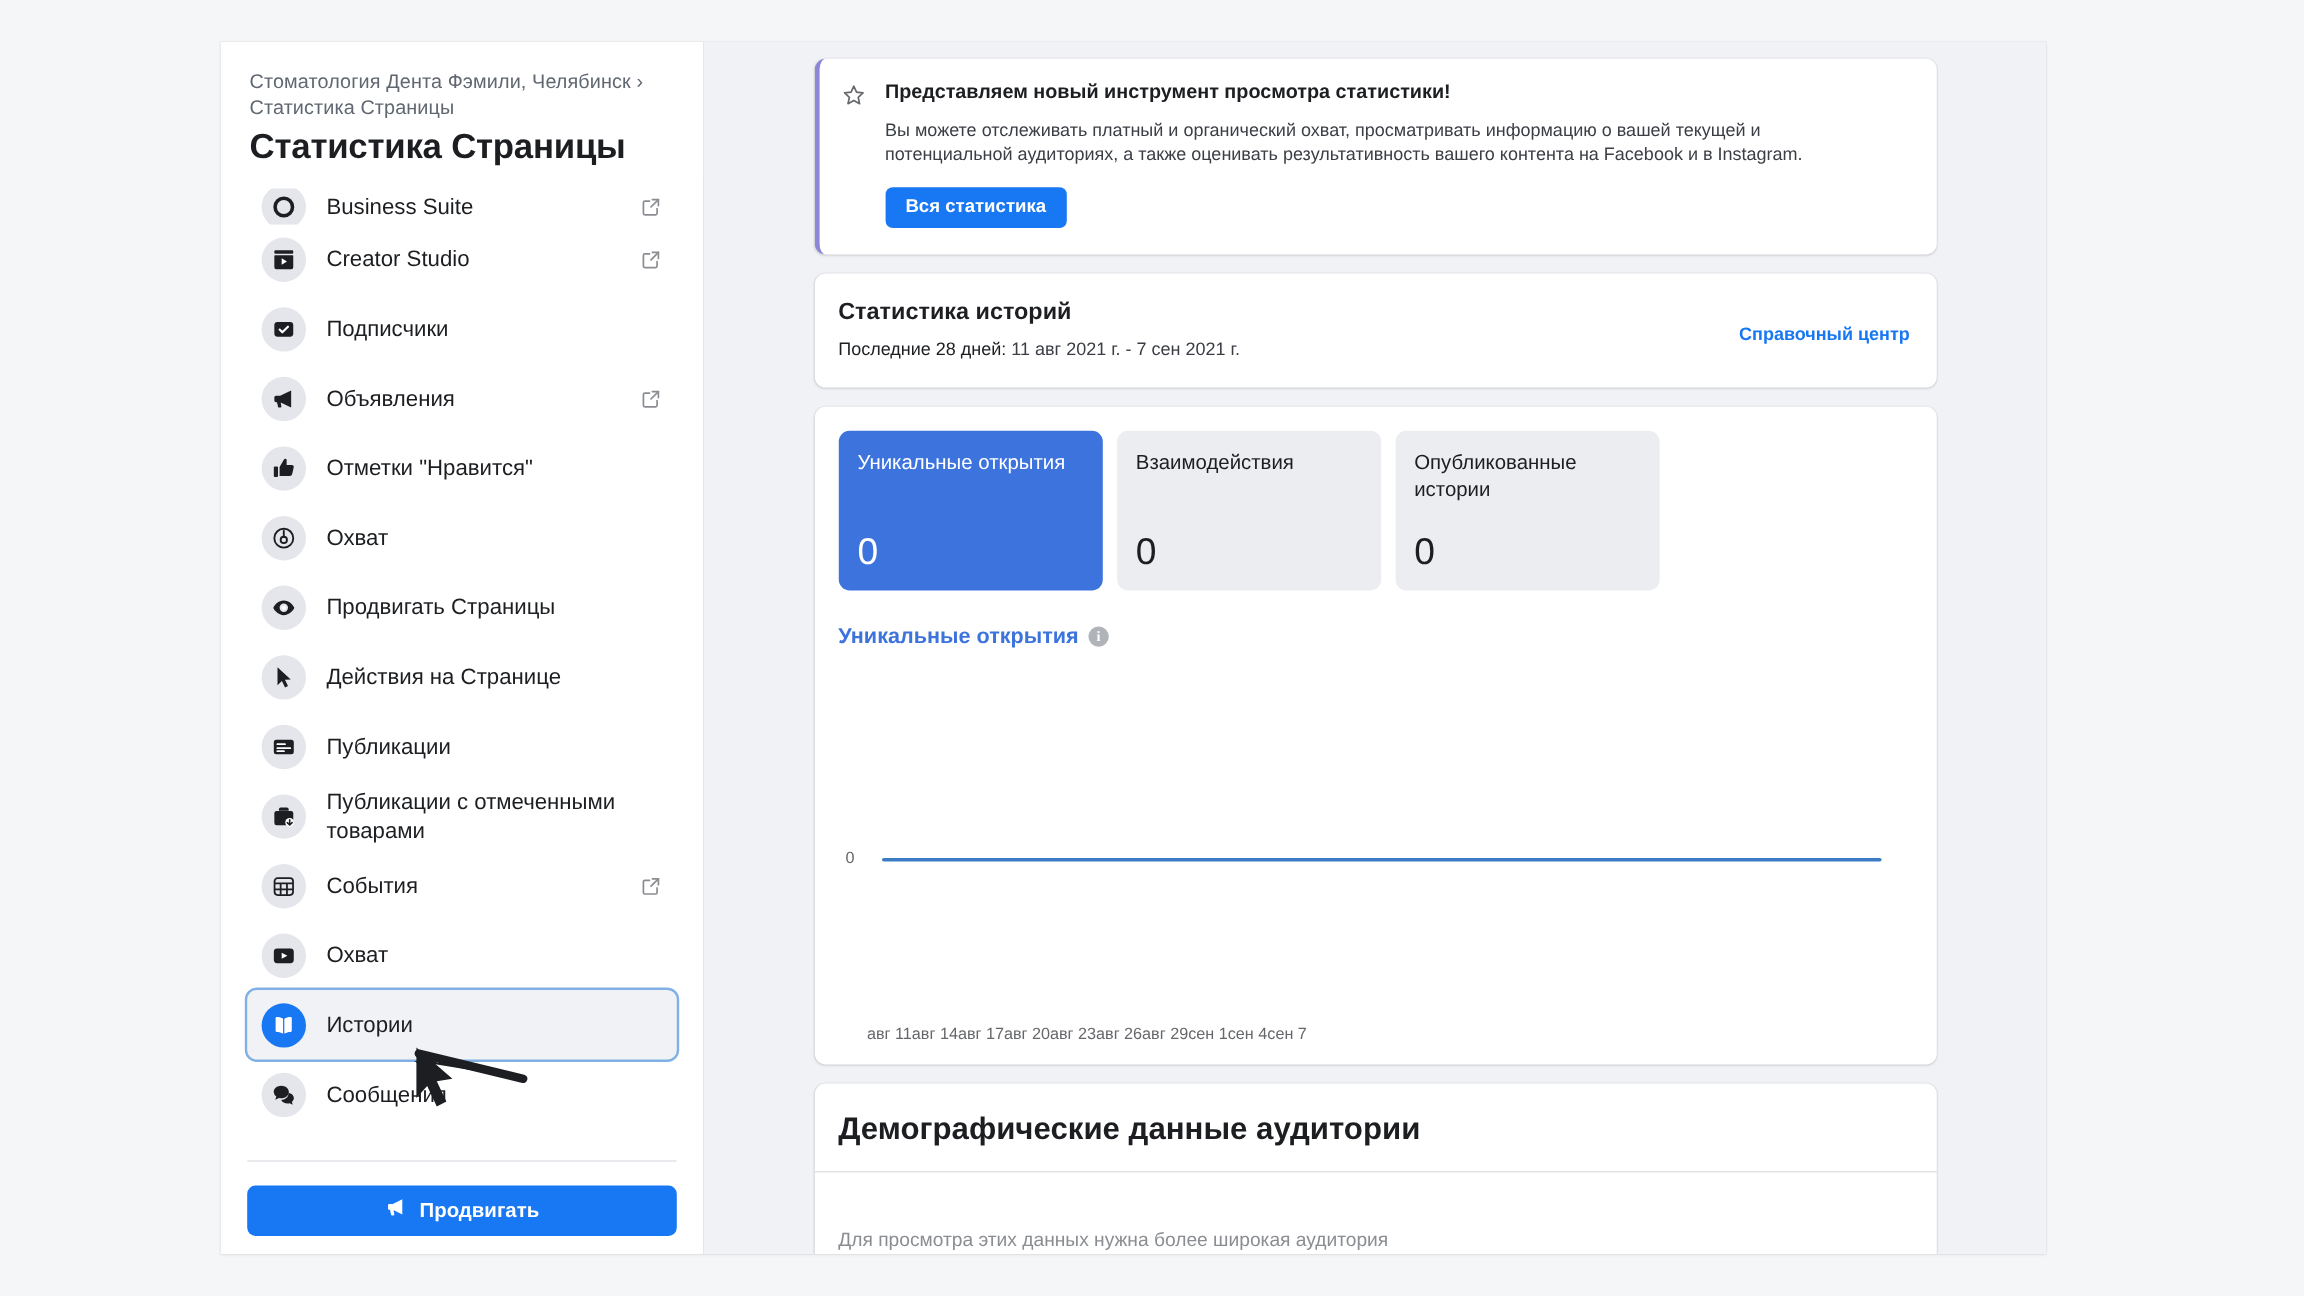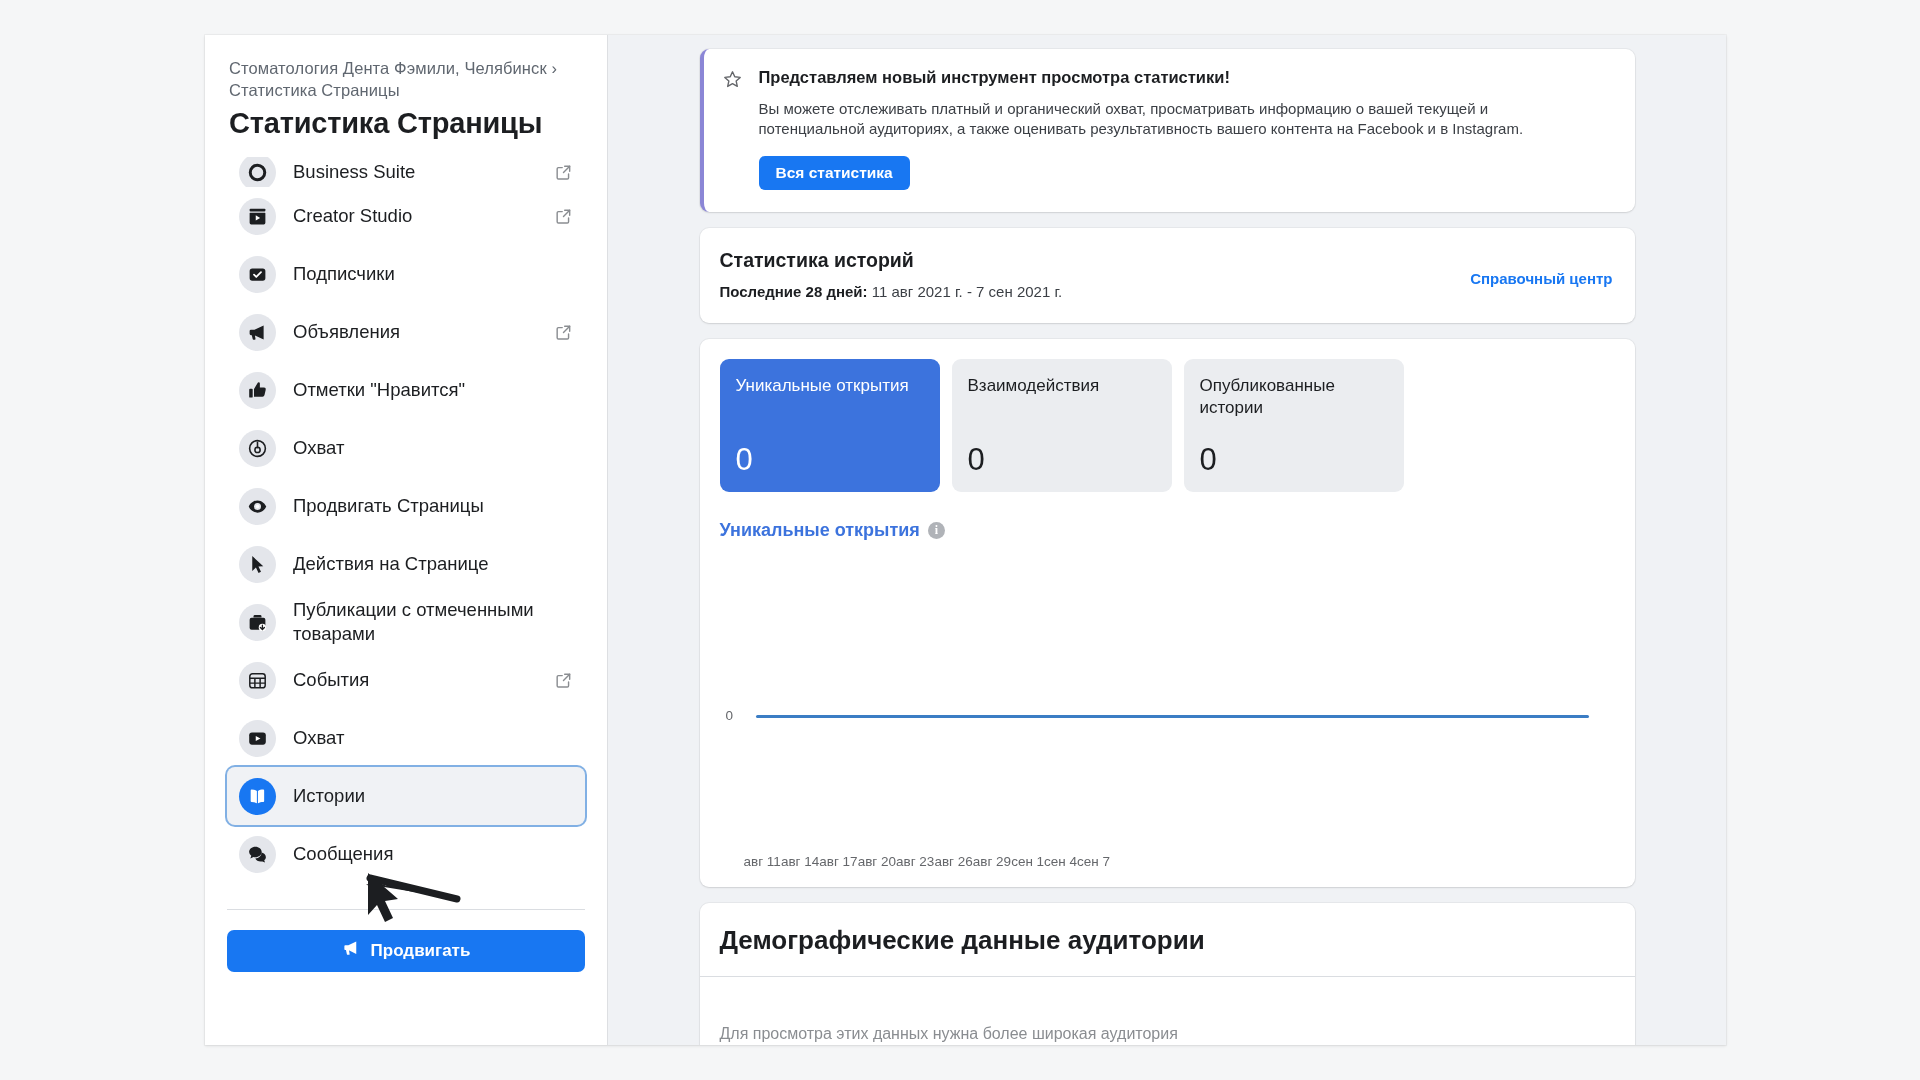--- a/index.html
+++ b/index.html
@@ -6,21 +6,21 @@
   html, body {
     width: 1920px; height: 1080px;
     background: #f5f6f7;
     font-family: "Liberation Sans", sans-serif;
     overflow: hidden;
   }
 
   
   #page-frame {
     position: absolute;
-    left: 205px; top: 35px;
+    left: 184px; top: 35px;
     width: 1521px; height: 1010px;
     background: #ffffff;
     box-shadow: 0 1px 3px rgba(0,0,0,.10), 0 0 0 1px rgba(0,0,0,.03);
     display: flex;
     overflow: hidden;
   }
 
   
   #sidebar {
     width: 403px;
@@ -194,21 +194,21 @@
     font-weight: bold;
     color: #1c1e21;
     line-height: 25px;
   }
   .stories-sub {
     font-size: 15px;
     color: #3b3f45;
     margin-top: 9px;
     line-height: 19px;
   }
-  .stories-sub b { font-weight: bold; color: #1c1e21; }
+  .stories-sub b { font-weight: normal; color: #1c1e21; }
   .help-link {
     position: absolute;
     right: 22px; top: 42px;
     font-size: 15px;
     font-weight: bold;
     color: #1877f2;
     cursor: pointer;
     text-decoration: none;
   }
 
@@ -418,20 +418,31 @@
             </span>
             <span class="lbl">Продвигать Страницы</span>
           </div>
           <div class="sb-item">
             <span class="ico">
               <svg viewBox="0 0 24 24" fill="currentColor">
                 <path d="M6 2.4 L6 19.4 L10.2 15.4 L13.2 21.6 L16 20.2 L13.1 14.3 L18.6 14z"></path>
               </svg>
             </span>
             <span class="lbl">Действия на Странице</span>
+          </div>
+          <div class="sb-item">
+            <span class="ico">
+              <svg viewBox="0 0 24 24" fill="currentColor">
+                <rect x="2.5" y="5" width="19" height="14" rx="2.4"></rect>
+                <rect x="5" y="8.4" width="9" height="1.8" rx=".9" fill="#fff"></rect>
+                <rect x="5" y="12.2" width="14" height="1.8" rx=".9" fill="#fff"></rect>
+                <rect x="5" y="15.2" width="8" height="1.6" rx=".8" fill="#fff"></rect>
+              </svg>
+            </span>
+            <span class="lbl">Публикации</span>
           </div>
           <div class="sb-item">
             <span class="ico">
               <svg viewBox="0 0 24 24" fill="currentColor">
                 <path d="M9 3.4h6a1.6 1.6 0 0 1 1.6 1.6v1.4H7.4V5A1.6 1.6 0 0 1 9 3.4z"></path>
                 <rect x="3" y="6.6" width="18" height="13.6" rx="2.2"></rect>
                 <circle cx="17.6" cy="17.6" r="4.2" fill="#fff"></circle>
                 <path d="M17.6 15v5M15.3 17.7l2.3 2.3 2.3-2.3" stroke="currentColor" stroke-width="1.5" fill="none" stroke-linecap="round"></path>
               </svg>
             </span>

